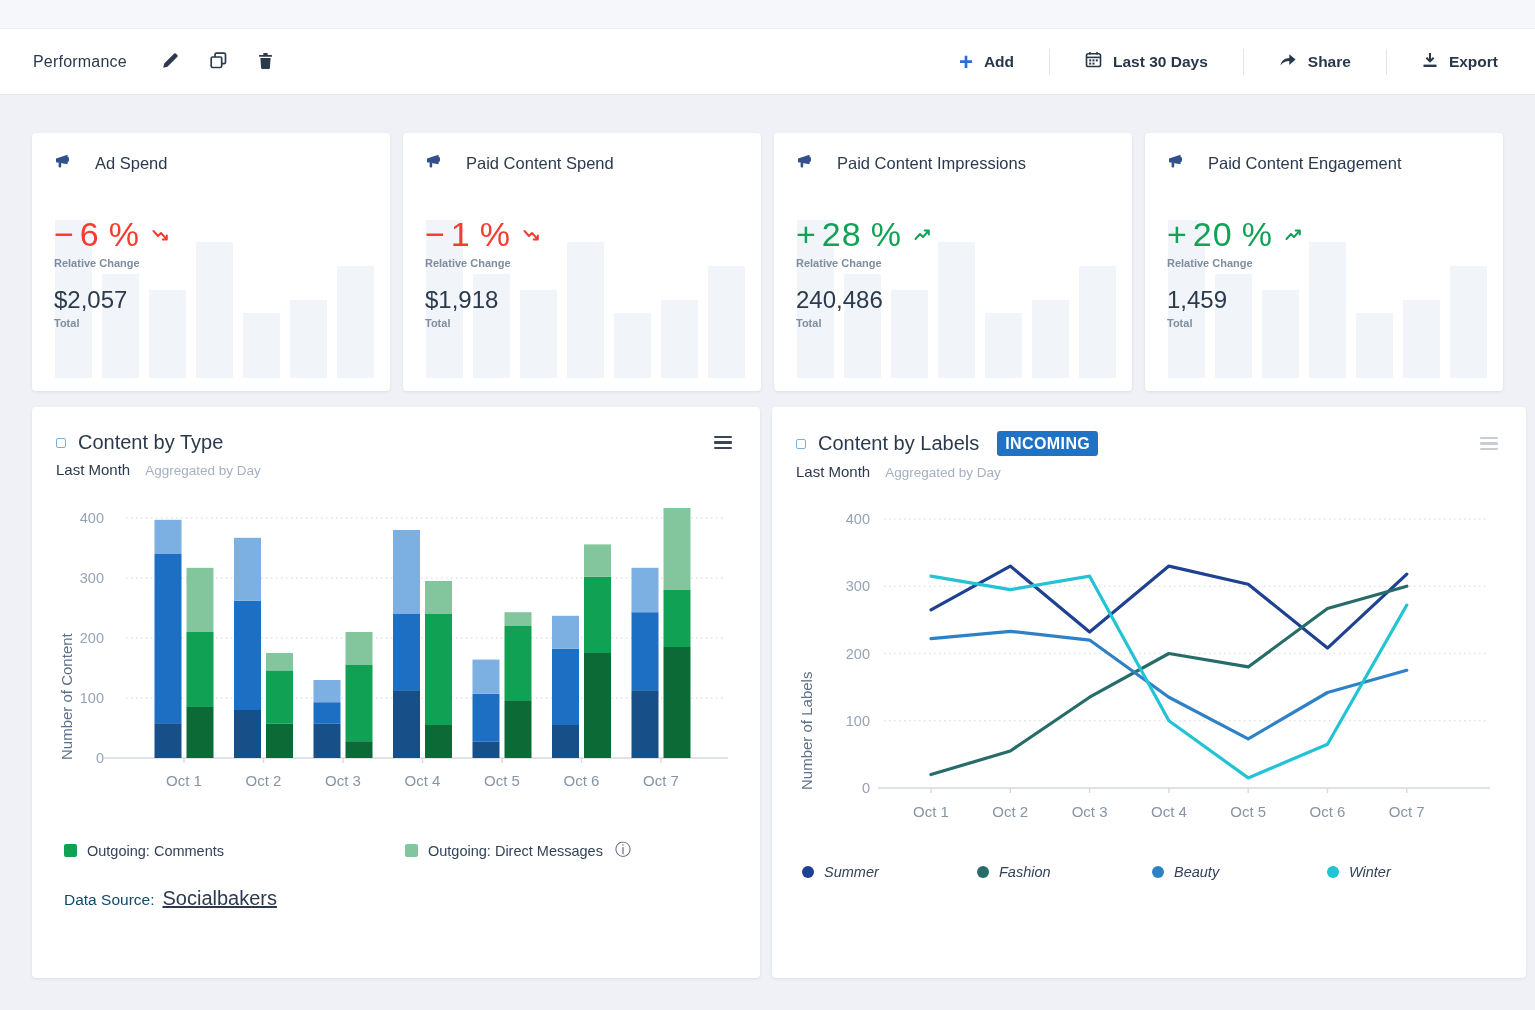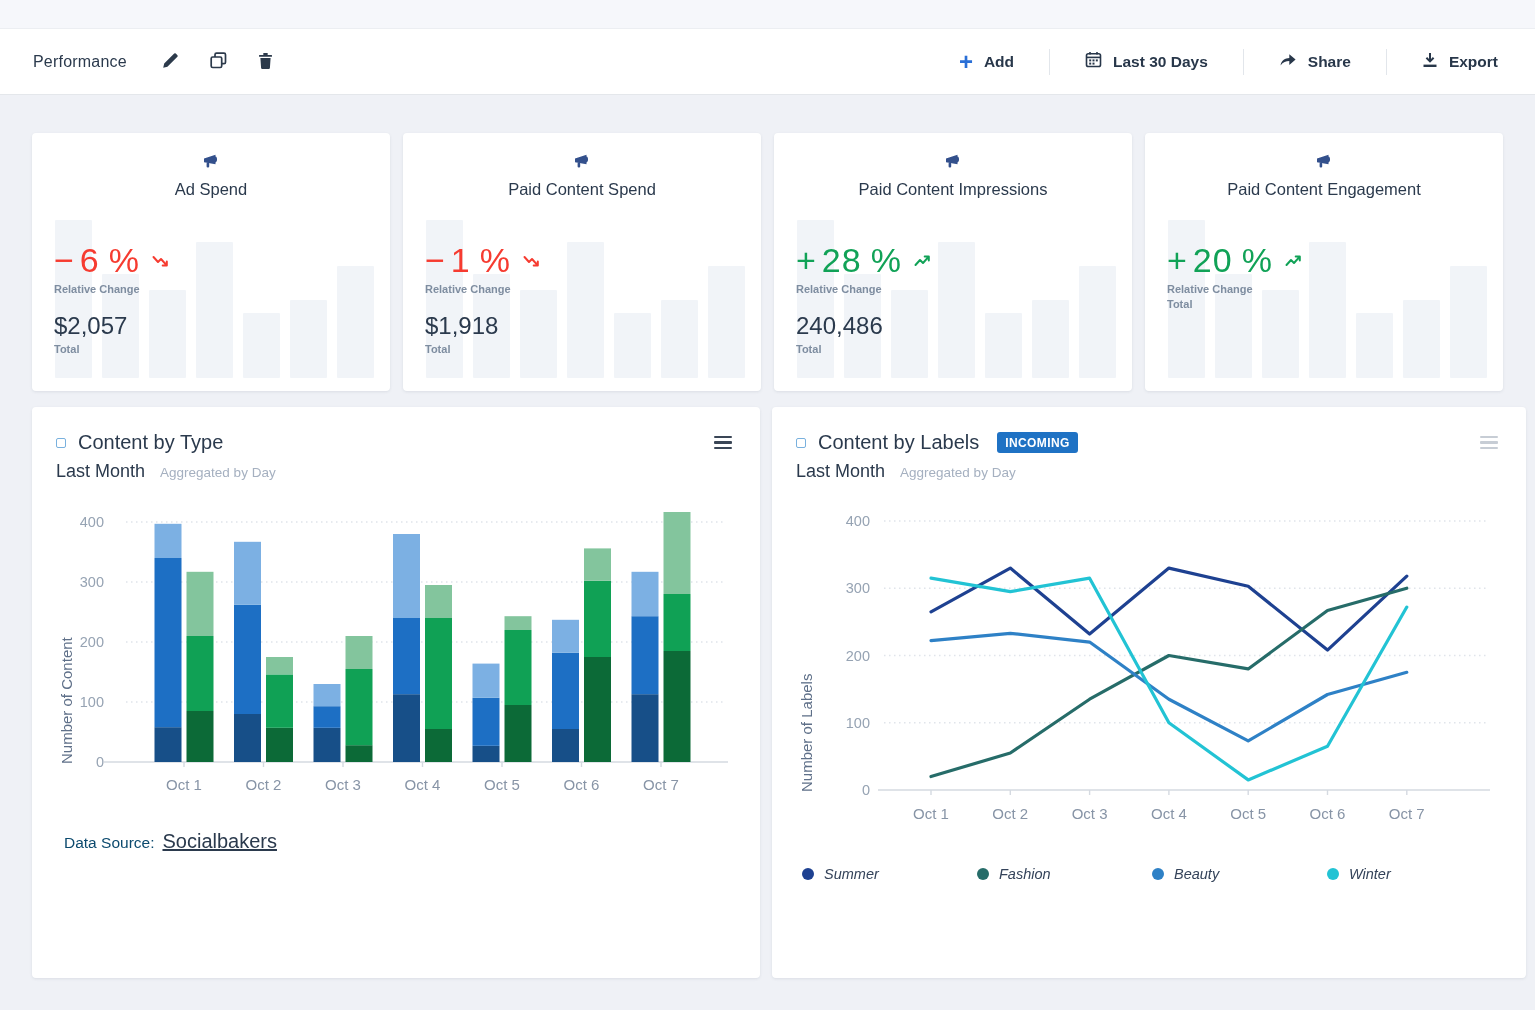--- a/index.html
+++ b/index.html
@@ -20,47 +20,47 @@
   .plus-glyph { color:#2a6fd6; font-size:24px; font-weight:700; line-height:18px; }
 
   
   .content { padding:0 32px; }
   .kpi-row { display:grid; grid-template-columns:repeat(4,1fr); gap:13px; margin-top:38px; height:258px; }
   .charts-row { display:grid; grid-template-columns:728px 1fr; gap:12px; margin-top:16px; height:571px; }
   .card { background:#fff; border-radius:4px; box-shadow:0 1px 3px rgba(44,62,80,.10); position:relative; }
 
   
   .kpi-card { padding:21px 22px; overflow:hidden; }
-  .kpi-head { display:flex; align-items:center; gap:7px; position:relative; z-index:2;flex-direction:column; }
+  .kpi-head { display:flex; align-items:center; gap:22px; position:relative; z-index:2; }
   .kpi-title { font-size:16.5px; font-weight:500; color:#2b3a4d; }
   .kpi-spark { position:absolute; left:23px; right:16px; bottom:13px; top:75px; display:flex;
                align-items:flex-end; gap:10px; z-index:0; }
   .kpi-spark div { flex:1; background:#f1f4f8; border-radius:1px; }
   .kpi-overlay { position:relative; z-index:1; margin-top:42px; }
   .kpi-change { font-size:34px; font-weight:400; letter-spacing:1px; display:flex; align-items:center; }
   .kpi-change .sign { margin-right:5px; }
   .kpi-change .pct { margin-left:9px; }
   .trend-icon { margin-left:12px; display:flex; }
   .trend-down .kpi-change { color:#f63b30; }
   .trend-up .kpi-change { color:#11a257; }
   .kpi-sub { font-size:11px; font-weight:700; color:#7e8da0; margin-top:3px; }
   .kpi-total { font-size:24px; font-weight:400; color:#2b3a4d; margin-top:17px; }
 
   
   .chart-card { padding:24px 24px 0 24px; }
   .chart-head { display:flex; align-items:center; gap:12px; }
   .sq-icon { width:10px; height:10px; border:1.5px solid #79b1de; border-radius:2px; flex:none; }
   .chart-title { font-size:20px; font-weight:400; color:#2b3a4d; }
-  .badge { background:#1f72c4; color:#fff; font-size:12px; font-weight:700; letter-spacing:.4px;
+  .badge { background:#1f72c4; color:#fff; font-size:16px; font-weight:700; letter-spacing:.4px;
            border-radius:3px; padding:4px 8px 3px; margin-left:6px;text-align:center; }
   .ham { margin-left:auto; background:none; border:none; cursor:pointer; display:flex; flex-direction:column; gap:3px; padding:4px; }
   .ham span { width:18px; height:2.6px; border-radius:1px; background:#3a4656; }
   .ham.light span { background:#c7cdd5; }
   .chart-sub { margin-top:7px; display:flex; align-items:baseline; gap:15px; }
-  .sub-period { font-size:18px; font-weight:500; color:#2b3a4d; }
+  .sub-period { font-size:15px; font-weight:500; color:#2b3a4d; }
   .sub-agg { font-size:13.5px; color:#a5b0c0; }
   .chart-body { position:relative; margin-top:30px; }
   .ylabel { position:absolute; left:2px; top:8px; bottom:40px; display:flex; align-items:center;
             writing-mode:vertical-rl; transform:rotate(180deg); font-size:15px; color:#5f7089; }
   svg text.tick { fill:#96a3b3; font-size:14.5px; }
   svg text.cat  { fill:#8794a6; font-size:15px; }
   svg line.grid { stroke:#e0e4ea; stroke-width:1.4; stroke-dasharray:1.5 3.5; }
   svg line.axis { stroke:#d5dae1; stroke-width:1.4; }
   svg polyline.line { fill:none; stroke-width:3.2; stroke-linejoin:round; stroke-linecap:round; }
 
@@ -285,20 +285,21 @@
           <span class="sign">+</span>
             <span>20</span>
             <span class="pct">%</span>
           <span class="trend-icon">
               <svg width="17" height="14" viewBox="0 0 16 14" fill="none" stroke="currentColor" stroke-width="2" stroke-linecap="round" stroke-linejoin="round">
                 <path d="M1,11 L5.5,6 L8.5,9 L14,2.8 M10.2,2.5 L14.3,2.5 L14.3,6.6"></path>
               </svg>
             </span>
         </div>
         <div class="kpi-sub">Relative Change</div>
+        <div class="kpi-total">1,459</div>
         <div class="kpi-sub">Total</div>
       </div>
     </article>
   </section>
 
   <section class="charts-row">
 
     <article class="card chart-card">
       <div class="chart-head">
         <span class="sq-icon"></span>
@@ -377,20 +378,31 @@
             <line x1="605" y1="250" x2="605" y2="255" class="axis"></line>
             <text x="605" y="278" text-anchor="middle" class="cat">Oct 7</text>
             <rect x="575.5" y="182.2" width="27" height="67.8" fill="#174f88"></rect>
             <rect x="575.5" y="104.20000000000002" width="27" height="78" fill="#1d6fc4"></rect>
             <rect x="575.5" y="59.80000000000001" width="27" height="44.4" fill="#7cb0e3"></rect>
             <rect x="607.5" y="139" width="27" height="111" fill="#0c6a37"></rect>
             <rect x="607.5" y="82" width="27" height="57" fill="#10a155"></rect>
             <rect x="607.5" y="-5" width="27" height="87" fill="#83c59d"></rect>
           </svg>
       </div>
+      <div class="legend legend-type">
+        <span class="leg-item">
+          <span class="sw" style="background: rgb(16, 161, 85);"></span>
+          <span>Outgoing: Comments</span>
+        </span>
+        <span class="leg-item">
+          <span class="sw" style="background: rgb(131, 197, 157);"></span>
+          <span>Outgoing: Direct Messages</span>
+          <span class="info">ⓘ</span>
+        </span>
+      </div>
       <div class="datasource">
         <span class="ds-label">Data Source:</span><span class="ds-value">Socialbakers</span>
       </div>
     </article>
 
     <article class="card chart-card">
       <div class="chart-head">
         <span class="sq-icon"></span>
         <span class="chart-title">Content by Labels</span>
         <span class="badge">INCOMING</span>

